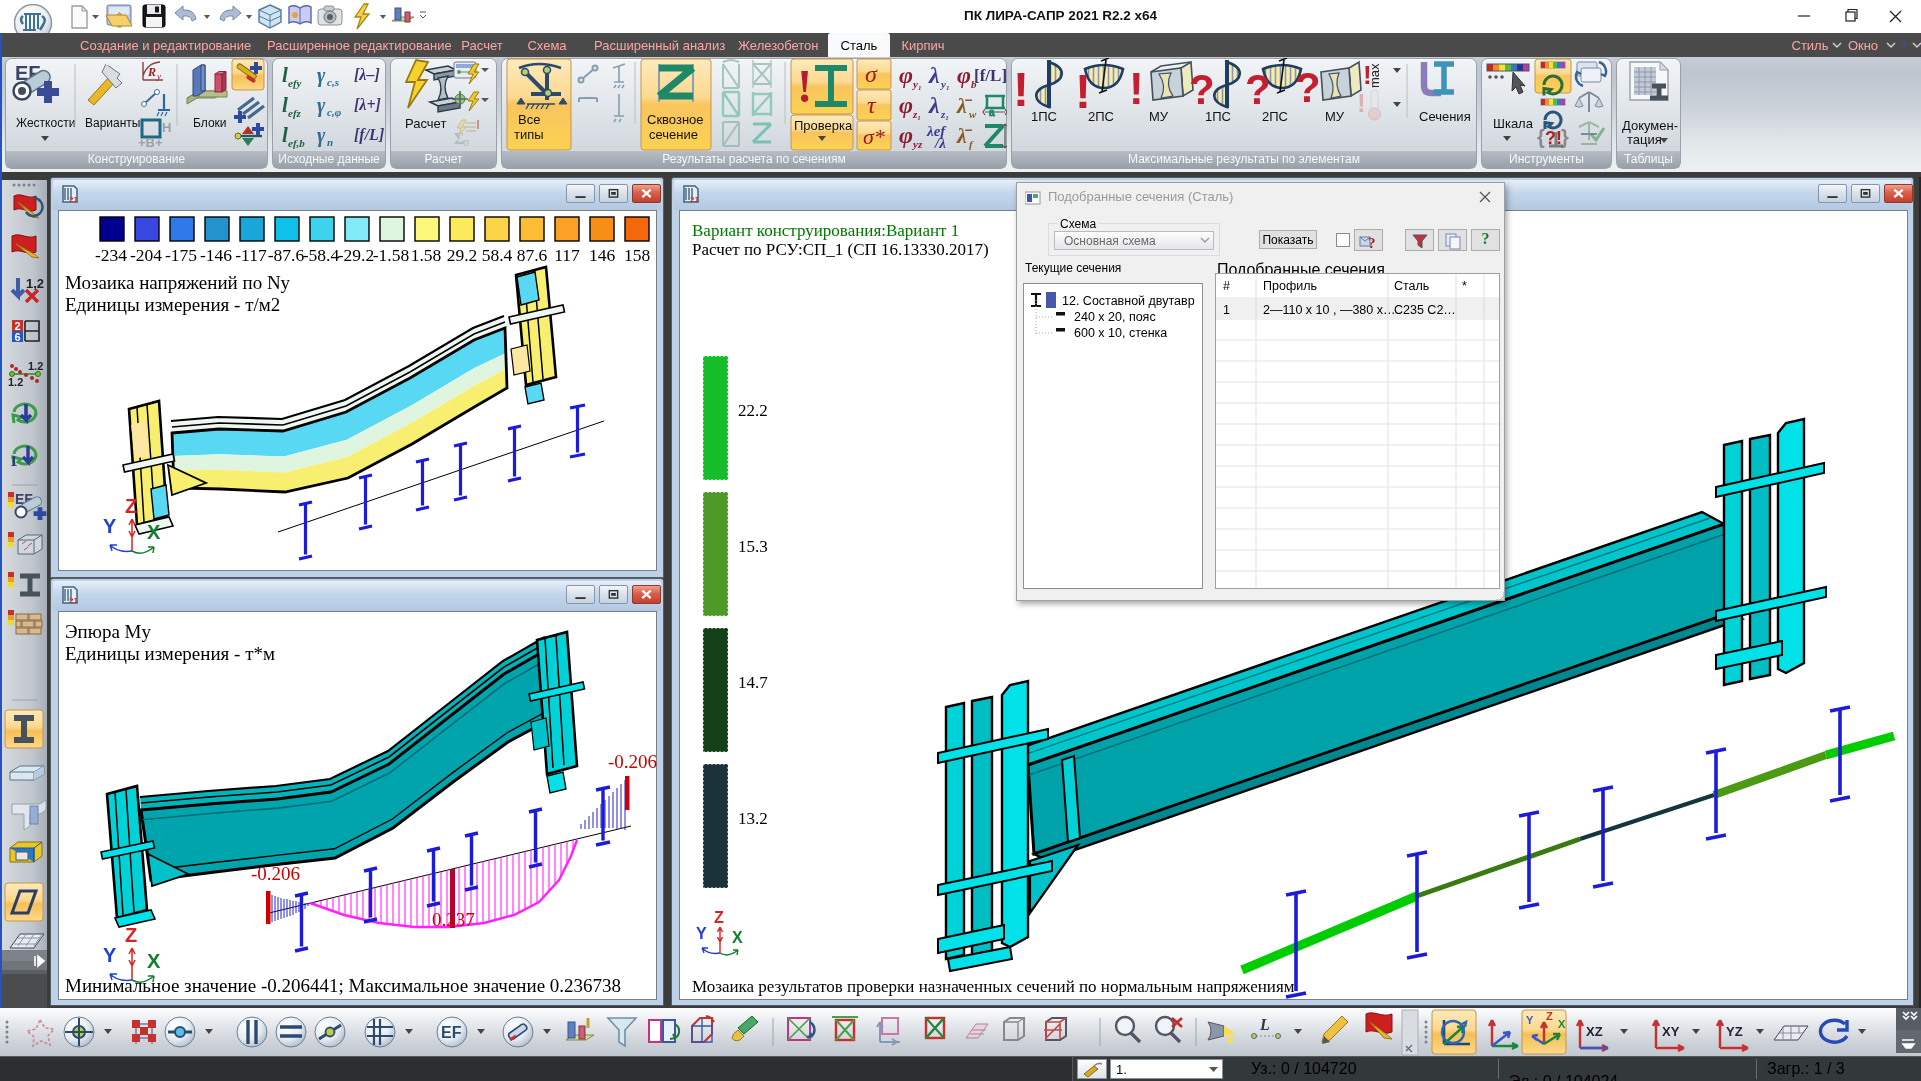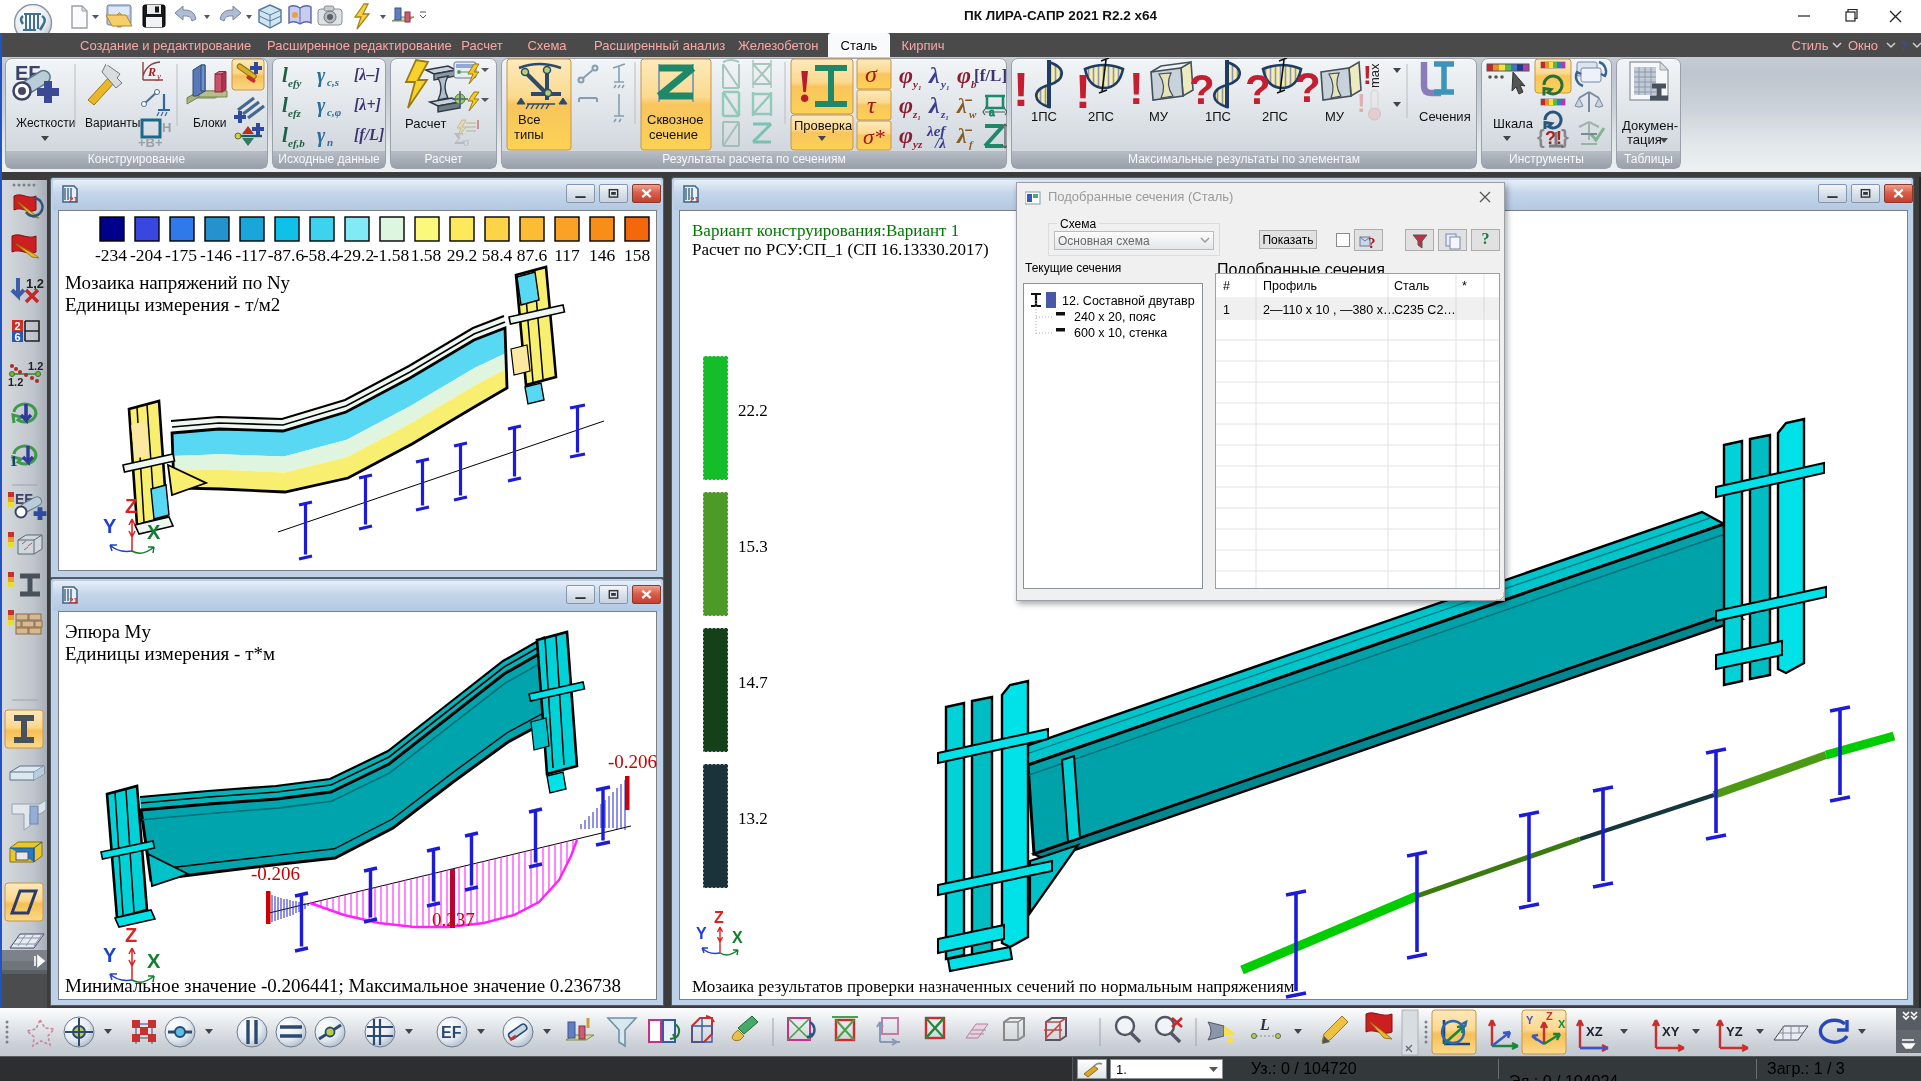--- a/index.html
+++ b/index.html
@@ -1157,21 +1157,21 @@
       <rect x="8" y="3" width="5" height="4" fill="#48a878"></rect>
   </svg>
   <div class="abs" style="left:31px; top:6px; font-size:13px; color:#9a9a9a;">Подобранные сечения (Сталь)</div>
   <svg class="abs" style="left:460px; top:6px;" width="16" height="16" viewBox="0 0 16 16">
     <path d="M3 3 l10 10 m0 -10 l-10 10" stroke="#555" stroke-width="1.3"></path>
   </svg>
 
   <div class="gb" style="left:31px; top:40px; width:172px; height:33px;">
       <div class="gb-label">Схема</div>
     </div>
-  <div class="abs" style="left:37px; top:48px; width:160px; height:19px; background:linear-gradient(#fdfdfd,#e4e6e8); border:1px solid #b8bcc0; color:#6a6a6a; font-size:12px; line-height:18px; padding-left:3px;">Основная схема
+  <div class="abs" style="left:37px; top:48px; width:160px; height:19px; background:linear-gradient(#fdfdfd,#e4e6e8); border:1px solid #b8bcc0; color:#6a6a6a; font-size:12px; line-height:18px; padding-left:9px;">Основная схема
     <svg class="abs" style="right:3px; top:5px;" width="10" height="8" viewBox="0 0 10 8">
         <path d="M1 1 l4 4 4 -4" stroke="#999" fill="none" stroke-width="1.4"></path>
       </svg>
   </div>
   <div class="btn" style="left:242px; top:47px; width:58px; height:19px; line-height:18px;">Показать</div>
   <div class="abs" style="left:319px; top:50px; width:14px; height:14px; background:#fff; border:1px solid #8a8a8a;"></div>
   <div class="btn" style="left:337px; top:46px; width:29px; height:22px;">
     <svg width="20" height="18" viewBox="0 0 20 18" style="margin-top:2px;">
       <rect x="1" y="5" width="10" height="9" fill="#c8d8ec" stroke="#6878a0"></rect>
       <path d="M1 5 l5 4 5 -4" fill="none" stroke="#6878a0"></path>

